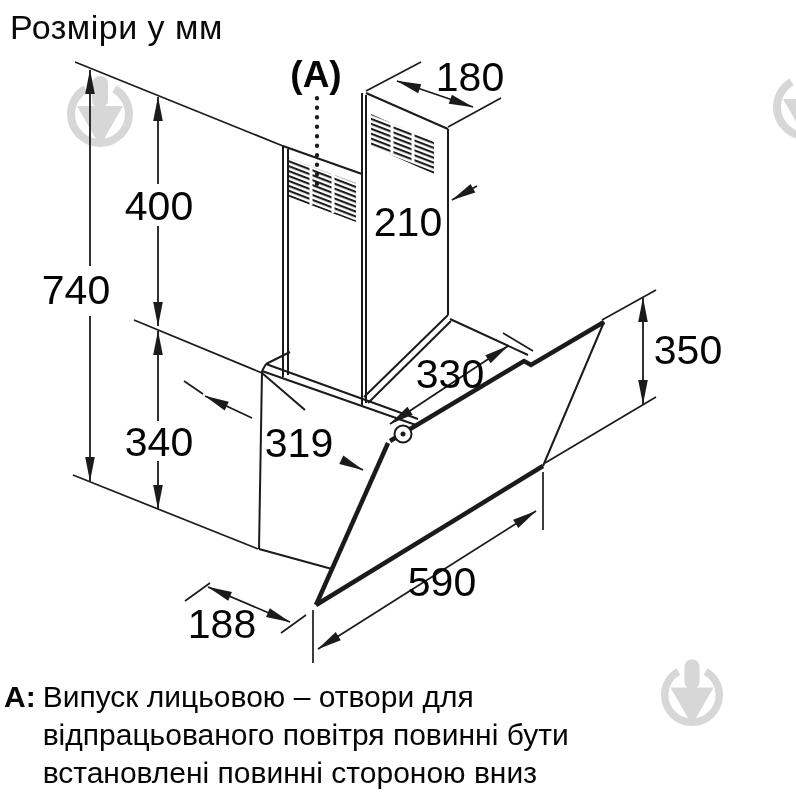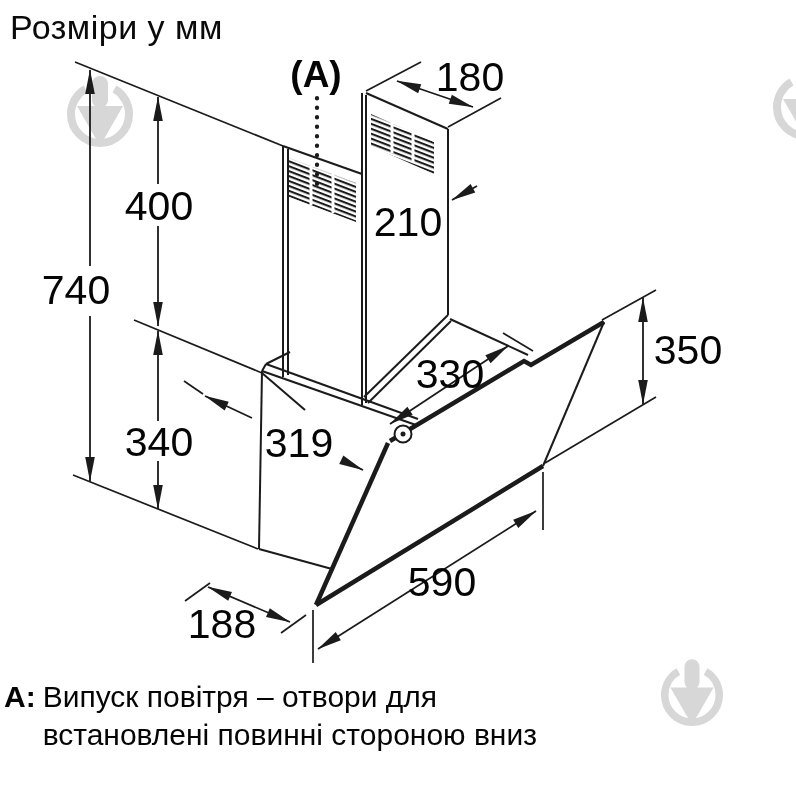--- a/index.html
+++ b/index.html
@@ -165,18 +165,19 @@
 
     <g>
       <text class="marker-a" x="316" y="87" text-anchor="middle">(A)</text>
       <line x1="317" y1="98" x2="317" y2="186" stroke="#1b1b1b" stroke-width="4.2" stroke-linecap="round" stroke-dasharray="0.5 9"></line>
     </g>
   </svg>
 
   <div class="note">
     <span class="prefix">A:</span>
     <div class="note-lines">
-      <div>Випуск повітря – отвори для</div>
+      <div>Випуск лицьовою – отвори для</div>
+      <div>відпрацьованого повітря повинні бути</div>
       <div>встановлені повинні стороною вниз</div>
     </div>
   </div>
 
 </div>
 
 </body></html>

